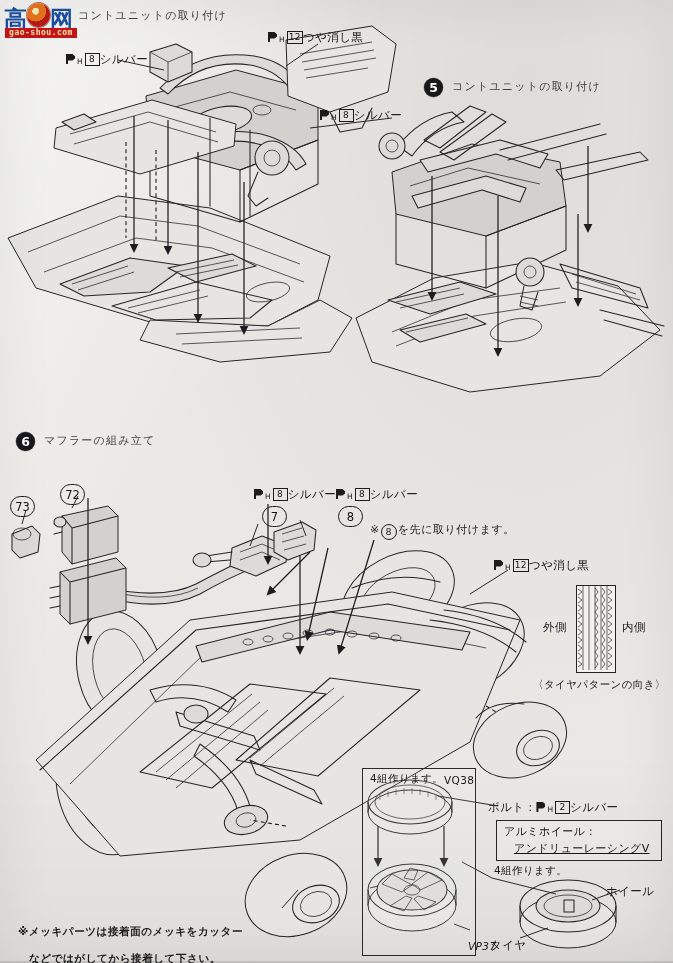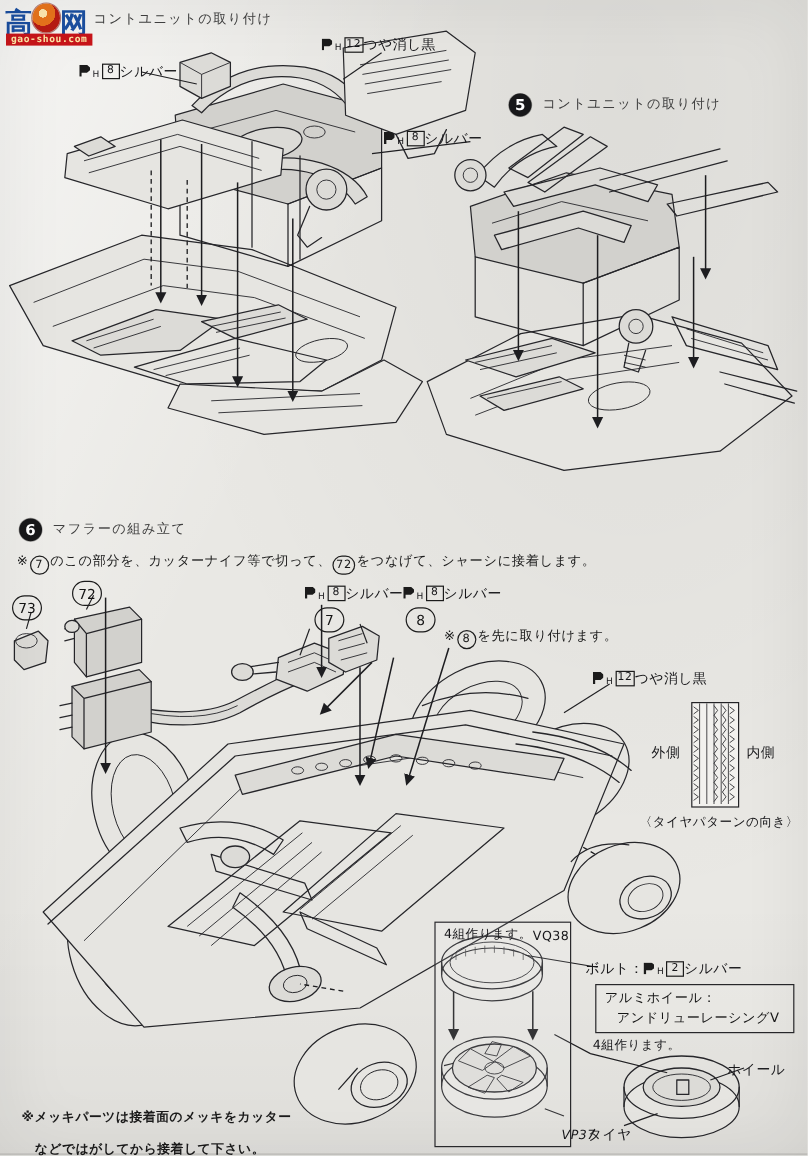--- a/index.html
+++ b/index.html
@@ -393,23 +393,20 @@
         <span class="box">8</span>
       </span><span>シルバー</span>
   </div>
 
   <div class="stepnum" style="left:424px;top:78px;">5</div>
   <div class="heading jp" style="left:452px;top:79px;">コントユニットの取り付け</div>
 
   <div class="stepnum" style="left:16px;top:432px;">6</div>
   <div class="heading jp" style="left:44px;top:433px;">マフラーの組み立て</div>
 
-  <div class="note jp" style="left:14px;top:460px;">
-    <span>※</span><span class="cnum">7</span><span>のこの部分を、カッターナイフ等で切って、</span><span class="cnum" style="width:17px;border-radius:9px;">72</span><span>をつなげて、シャーシに接着します。</span>
-  </div>
 
   <div class="partnum" style="left:60px;top:484px;">72</div>
   <div class="partnum" style="left:10px;top:496px;">73</div>
   <div class="partnum" style="left:262px;top:506px;">7</div>
   <div class="partnum" style="left:338px;top:506px;">8</div>
 
   <div class="lbl jp" style="left:254px;top:487px;">
     <span class="paint">
         <span class="p"></span>
         <span class="h">H</span>
@@ -469,21 +466,21 @@
   <div class="lbl jp" style="left:488px;top:800px;">
     <span>ボルト：</span><span class="paint">
         <span class="p"></span>
         <span class="h">H</span>
         <span class="box">2</span>
       </span><span>シルバー</span>
   </div>
 
   <div class="framebox jp" style="left:496px;top:820px;width:150px;">
     <div>アルミホイール：</div>
-    <div style="padding-left:10px;">アンドリューレーシングV</div>
+    <div style="padding-left:10px;text-decoration:underline;">アンドリューレーシングV</div>
   </div>
 
   <div class="lbl jp sm" style="left:494px;top:864px;">4組作ります。</div>
   <div class="lbl jp" style="left:606px;top:884px;">ホイール</div>
   <div class="lbl jp" style="left:490px;top:938px;">タイヤ</div>
 
   <div class="note2 jp" style="left:18px;top:924px;font-weight:bold;">
     <div>※メッキパーツは接着面のメッキをカッター</div>
     <div style="padding-left:11px;margin-top:12px;">などではがしてから接着して下さい。</div>
   </div>

